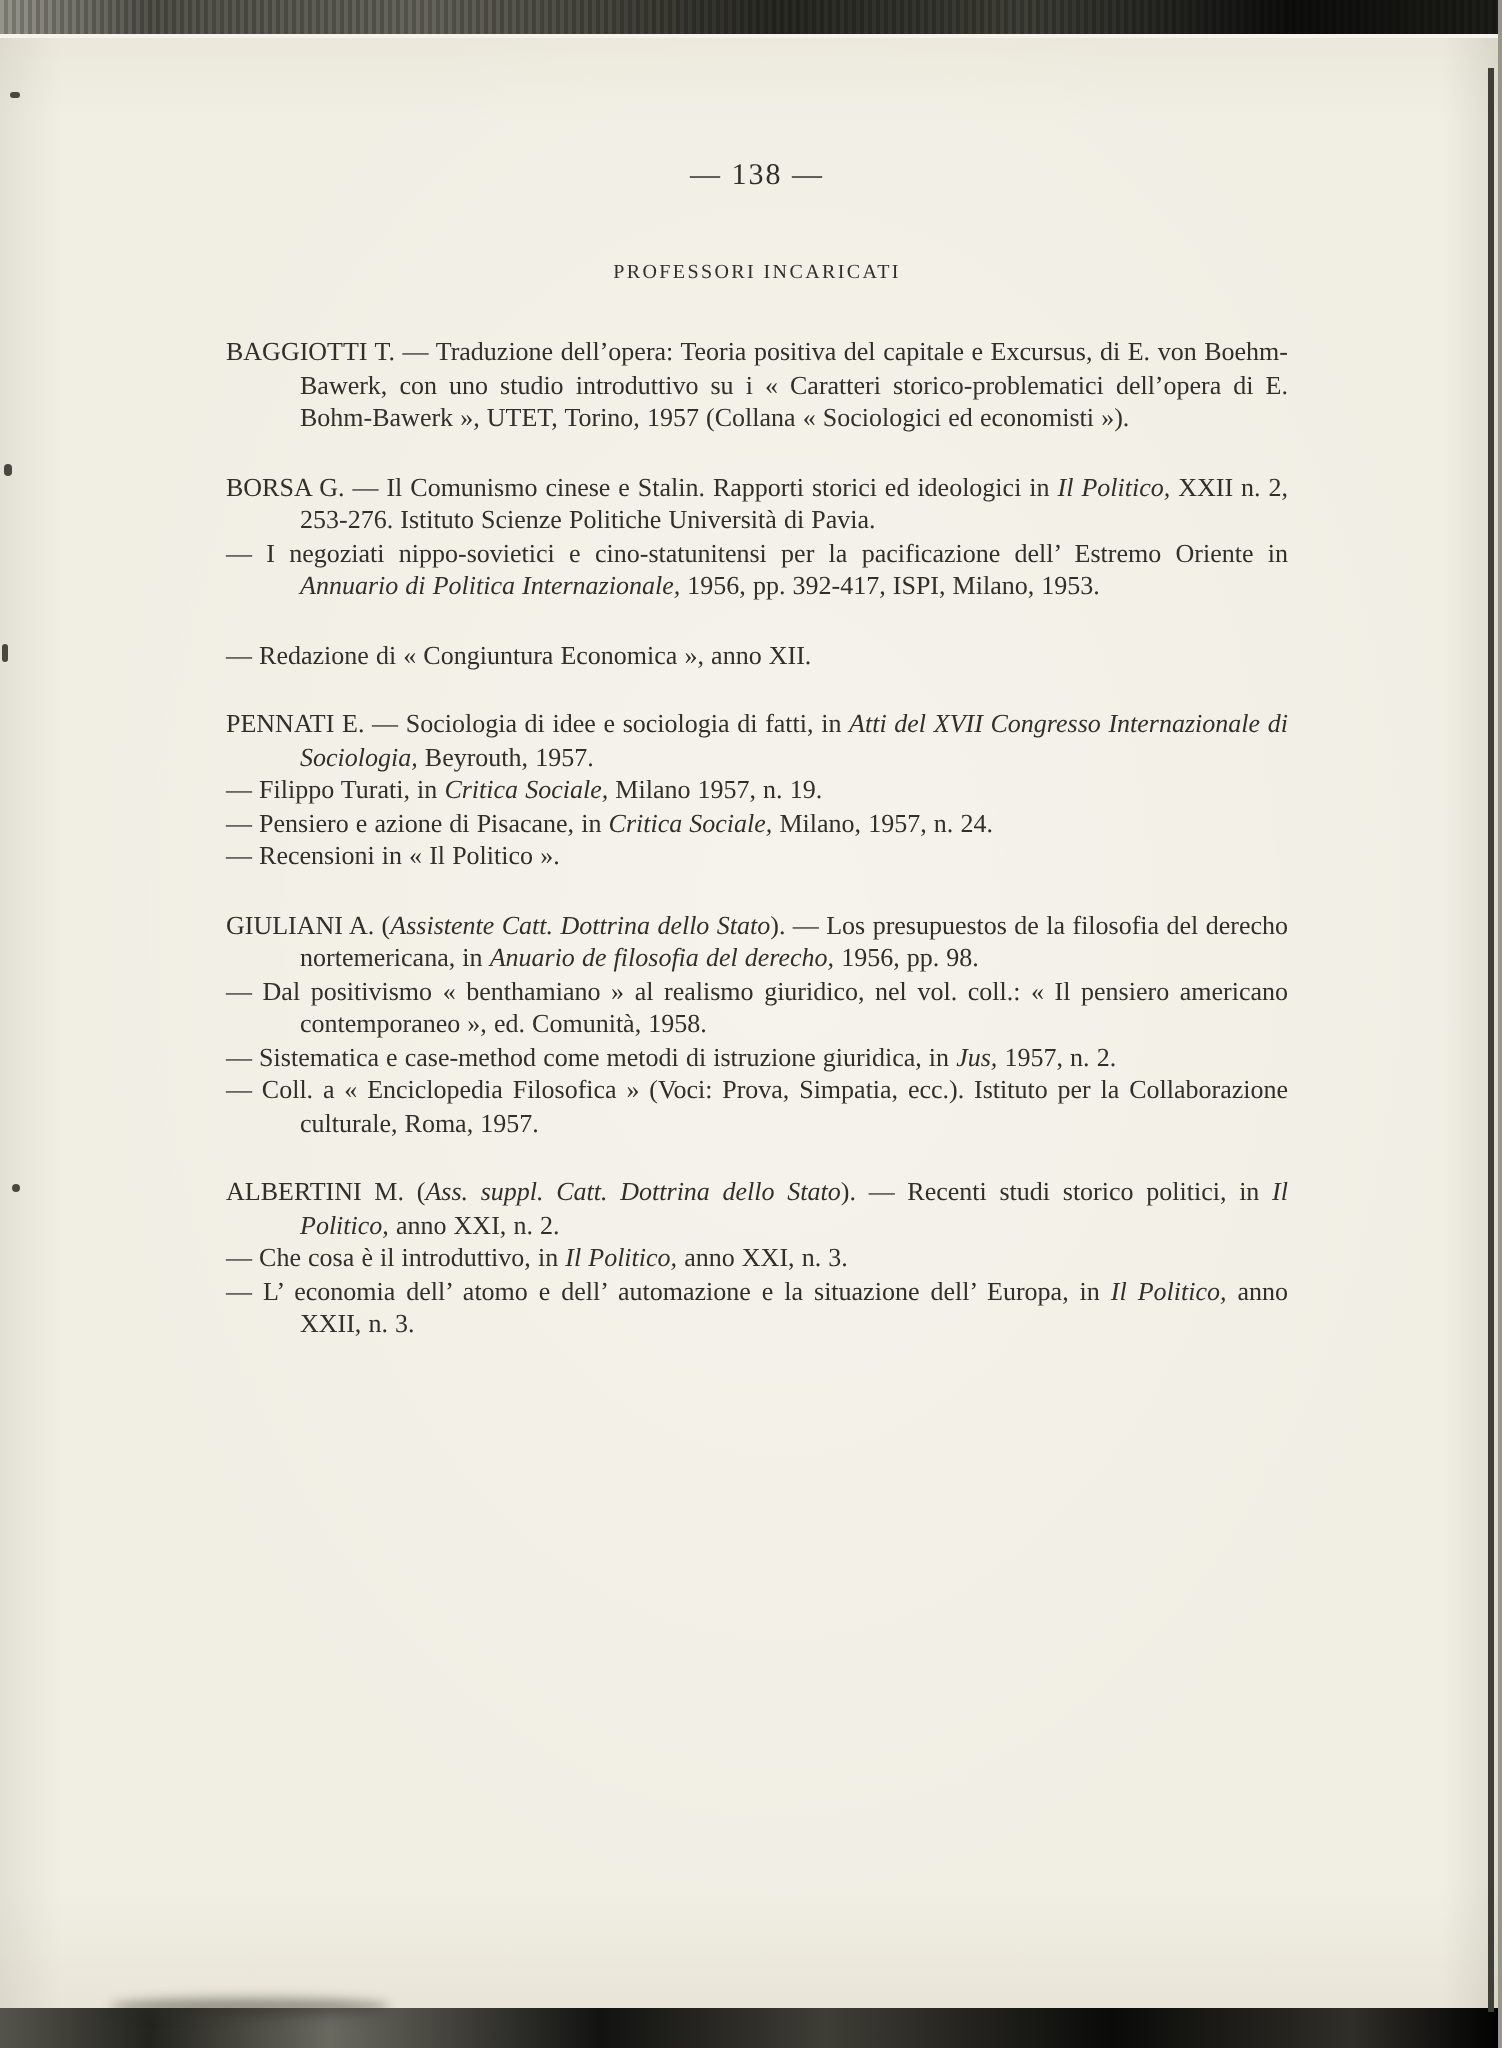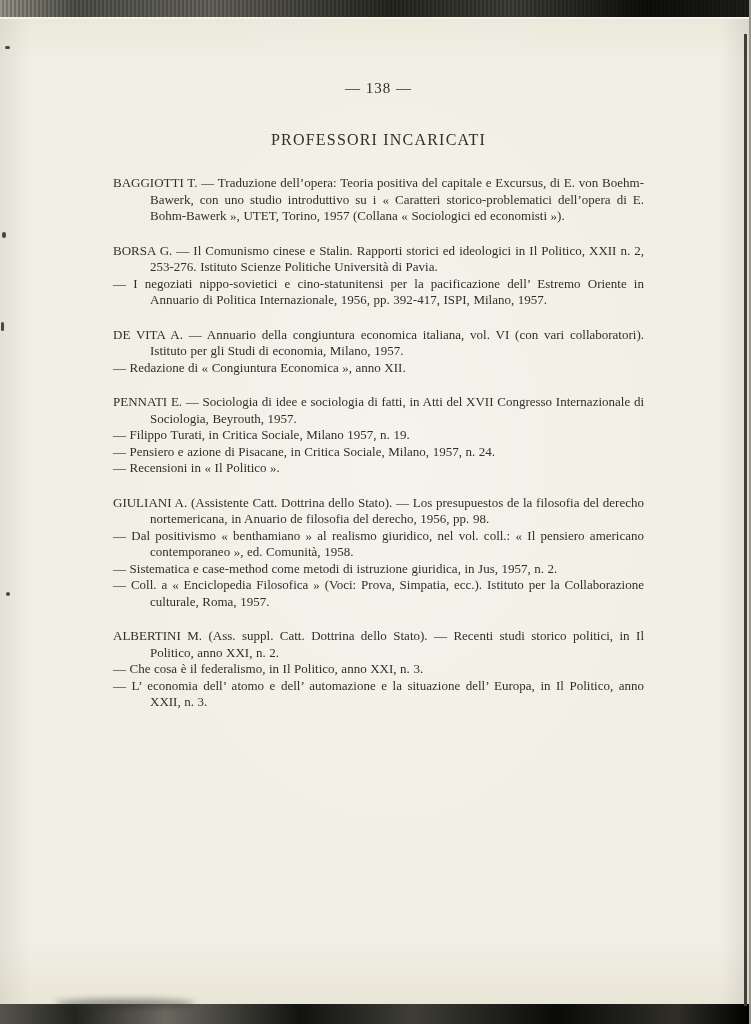--- a/index.html
+++ b/index.html
@@ -64,40 +64,40 @@
     width: 531px;
   }
   .page-number {
     text-align: center;
     font-size: 15px;
     letter-spacing: 1px;
     margin: 0 0 34px 0;
   }
   .section-heading {
     text-align: center;
-    font-size: 16px;
+    font-size: 10px;
     font-weight: normal;
     letter-spacing: 1.2px;
     margin: 0 0 26px 0;
   }
   .section-heading.spaced {
     letter-spacing: 4.5px;
     margin: 28px 0 27px 0;
   }
   .entry { margin: 0 0 18px 0; }
   .para {
     margin: 0;
     font-size: 13px;
     line-height: 16.5px;
     text-align: justify;
     padding-left: 37px;
     text-indent: -37px;
     word-spacing: 0.3px;
   }
-  .it { }
+  .it { font-style: italic; }
   .rm { font-style: normal; }
 </style>
 </head>
 <body>
 
 <div class="page">
   <div class="edge-top"></div>
   <div class="edge-bottom"></div>
   <div class="smudge-bottom"></div>
   <div class="edge-right-outer"></div>
@@ -110,40 +110,39 @@
   <div class="content">
     <p class="page-number">— 138 —</p>
 
   <section>
         <h2 class="section-heading">PROFESSORI INCARICATI</h2>
         <div class="entry">
           <p class="para"><span class="rm">BAGGIOTTI T. — Traduzione dell’opera: Teoria positiva del capitale e Excursus, di E. von Boehm-Bawerk, con uno studio introduttivo su i « Caratteri storico-problematici dell’opera di E. Bohm-Bawerk », UTET, Torino, 1957 (Collana « Sociologici ed economisti »).</span></p>
         </div>
         <div class="entry">
           <p class="para"><span class="rm">BORSA G. — Il Comunismo cinese e Stalin. Rapporti storici ed ideologici in </span><span class="it">Il Politico,</span><span class="rm"> XXII n. 2, 253-276. Istituto Scienze Politiche Università di Pavia.</span></p>
-          <p class="para"><span class="rm">— I negoziati nippo-sovietici e cino-statunitensi per la pacificazione dell’ Estremo Oriente in </span><span class="it">Annuario di Politica Internazionale,</span><span class="rm"> 1956, pp. 392-417, ISPI, Milano, 1957.</span></p>
+          <p class="para"><span class="rm">— I negoziati nippo-sovietici e cino-statunitensi per la pacificazione dell’ Estremo Oriente in </span><span class="it">Annuario di Politica Internazionale,</span><span class="rm"> 1956, pp. 392-417, ISPI, Milano, 1953.</span></p>
         </div>
         <div class="entry">
-          <p class="para"><span class="rm">DE VITA A. — Annuario della congiuntura economica italiana, vol. VI (con vari collaboratori). </span><span class="it">Istituto per gli Studi di economia,</span><span class="rm"> Milano, 1957.</span></p>
           <p class="para"><span class="rm">— Redazione di « Congiuntura Economica », anno XII.</span></p>
         </div>
         <div class="entry">
           <p class="para"><span class="rm">PENNATI E. — Sociologia di idee e sociologia di fatti, in </span><span class="it">Atti del XVII Congresso Internazionale di Sociologia,</span><span class="rm"> Beyrouth, 1957.</span></p>
           <p class="para"><span class="rm">— Filippo Turati, in </span><span class="it">Critica Sociale,</span><span class="rm"> Milano 1957, n. 19.</span></p>
           <p class="para"><span class="rm">— Pensiero e azione di Pisacane, in </span><span class="it">Critica Sociale,</span><span class="rm"> Milano, 1957, n. 24.</span></p>
           <p class="para"><span class="rm">— Recensioni in « Il Politico ».</span></p>
         </div>
       </section>
       <section>
         <div class="entry">
           <p class="para"><span class="rm">GIULIANI A. (</span><span class="it">Assistente Catt. Dottrina dello Stato</span><span class="rm">). — Los presupuestos de la filosofia del derecho nortemericana, in </span><span class="it">Anuario de filosofia del derecho,</span><span class="rm"> 1956, pp. 98.</span></p>
           <p class="para"><span class="rm">— Dal positivismo « benthamiano » al realismo giuridico, nel vol. coll.: « Il pensiero americano contemporaneo », ed. Comunità, 1958.</span></p>
           <p class="para"><span class="rm">— Sistematica e case-method come metodi di istruzione giuridica, in </span><span class="it">Jus,</span><span class="rm"> 1957, n. 2.</span></p>
           <p class="para"><span class="rm">— Coll. a « Enciclopedia Filosofica » (Voci: Prova, Simpatia, ecc.). Istituto per la Collaborazione culturale, Roma, 1957.</span></p>
         </div>
         <div class="entry">
           <p class="para"><span class="rm">ALBERTINI M. (</span><span class="it">Ass. suppl. Catt. Dottrina dello Stato</span><span class="rm">). — Recenti studi storico politici, in </span><span class="it">Il Politico,</span><span class="rm"> anno XXI, n. 2.</span></p>
-          <p class="para"><span class="rm">— Che cosa è il federalismo, in </span><span class="it">Il Politico,</span><span class="rm"> anno XXI, n. 3.</span></p>
+          <p class="para"><span class="rm">— Che cosa è il introduttivo, in </span><span class="it">Il Politico,</span><span class="rm"> anno XXI, n. 3.</span></p>
           <p class="para"><span class="rm">— L’ economia dell’ atomo e dell’ automazione e la situazione dell’ Europa, in </span><span class="it">Il Politico,</span><span class="rm"> anno XXII, n. 3.</span></p>
         </div>
       </section>
     </div>
 </div>
 
 </body></html>

